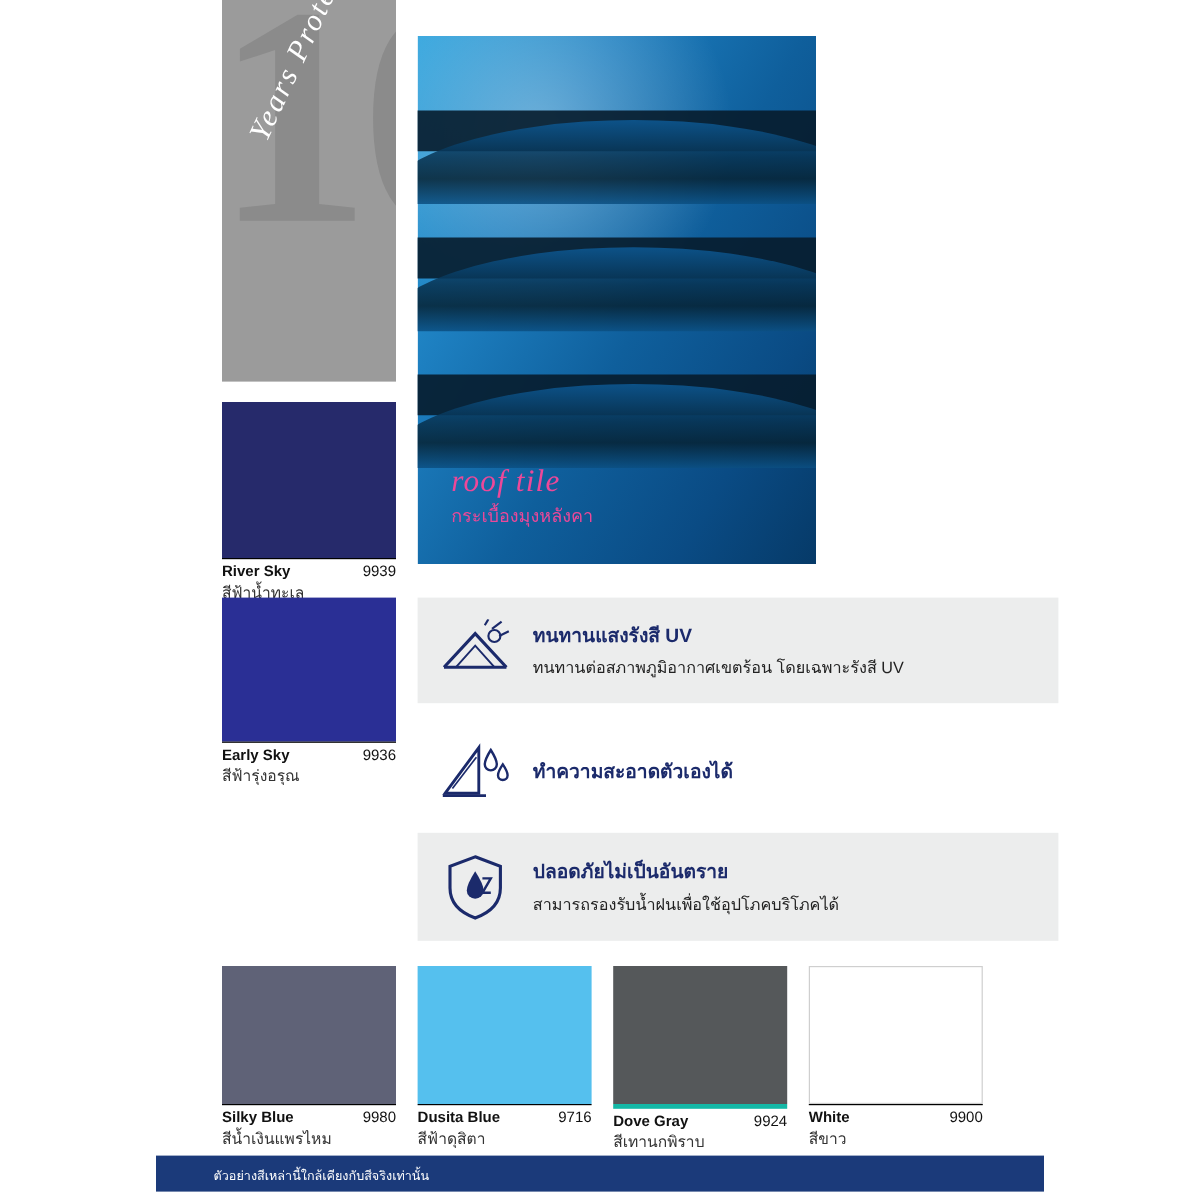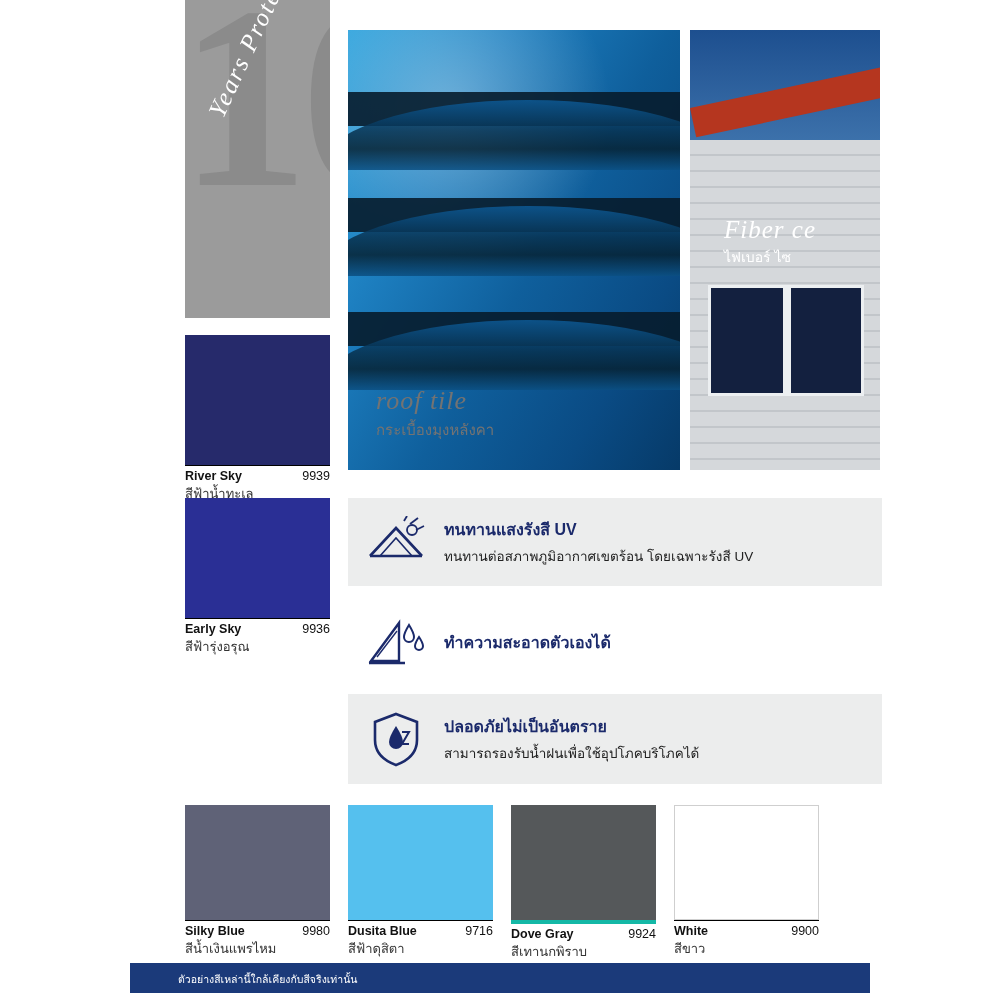--- a/index.html
+++ b/index.html
@@ -42,21 +42,21 @@
   .hero1{position:absolute;left:348px;top:30px;width:332px;height:440px;overflow:hidden;}
   .hero1 .g{position:absolute;inset:0;
     background:
       radial-gradient(circle at 30% 18%, rgba(255,255,255,.35), rgba(255,255,255,0) 38%),
       linear-gradient(120deg,#2ea3dd 0%,#1d7fc0 28%,#0f5f9c 55%,#0a4b84 80%,#063a68 100%);
   }
   .wave{position:absolute;left:-30px;width:420px;height:70px;
     background:linear-gradient(180deg,#0d5a96 0%,#07314f 45%,#062233 70%,#0b4f82 100%);
     border-radius:50%/100% 100% 0 0;opacity:.85;}
   .roof-cap{position:absolute;left:-40px;width:430px;height:34px;background:#071c2c;border-radius:40px;opacity:.9;}
-  .hero1 .cap{position:absolute;left:28px;bottom:28px;color:#737373;}
+  .hero1 .cap{position:absolute;left:28px;bottom:28px;color:#ec4899;}
   .cap-en{font-family:"Liberation Serif",serif;font-style:italic;font-size:26px;letter-spacing:1px;}
   .cap-th{font-size:15px;margin-top:2px;}
 
   .hero2{position:absolute;left:690px;top:30px;width:190px;height:440px;overflow:hidden;background:#d9dcdf;}
   .sky2{position:absolute;left:0;top:0;width:190px;height:120px;background:linear-gradient(180deg,#1d4f8f,#3f74ad);}
   .roof2{position:absolute;left:0;top:78px;width:260px;height:30px;background:#b5361f;transform:rotate(-12deg);transform-origin:left top;}
   .wall2{position:absolute;left:0;top:110px;width:190px;height:330px;
     background:repeating-linear-gradient(180deg,#d5d8db 0px,#d5d8db 14px,#c2c6ca 14px,#c2c6ca 16px);}
   .win2{position:absolute;left:18px;top:255px;width:150px;height:105px;background:#13203f;border:3px solid #eceff1;}
   .win2 .mull{position:absolute;left:72px;top:0;width:8px;height:100%;background:#eceff1;}
@@ -115,32 +115,20 @@
     <div class="roof-cap" style="top:168px;"></div>
     <div class="wave" style="top:176px;"></div>
     <div class="roof-cap" style="top:282px;"></div>
     <div class="wave" style="top:290px;"></div>
     <div class="cap">
       <div class="cap-en">roof tile</div>
       <div class="cap-th">กระเบื้องมุงหลังคา</div>
     </div>
   </div>
 
-  <div class="hero2">
-    <div class="sky2"></div>
-    <div class="roof2"></div>
-    <div class="wall2"></div>
-    <div class="win2">
-        <div class="mull"></div>
-      </div>
-    <div class="cap">
-      <div class="cap2-en">Fiber ce</div>
-      <div class="cap2-th">ไฟเบอร์ ไซ</div>
-    </div>
-  </div>
 
   <div class="feature" style="top:498px;height:88px;">
     <div class="ic">
       <svg width="60" height="52" viewBox="0 0 60 52">
         <path d="M4 40 L30 12 L56 40" fill="none" stroke="#1b2a6b" stroke-width="2.6"></path>
         <path d="M14 40 L30 22 L46 40" fill="none" stroke="#1b2a6b" stroke-width="1.6"></path>
         <line x1="4" y1="40" x2="56" y2="40" stroke="#1b2a6b" stroke-width="2.6"></line>
         <g stroke="#1b2a6b" stroke-width="1.8">
           <line x1="44" y1="8" x2="52" y2="2"></line>
           <line x1="50" y1="14" x2="58" y2="10"></line>

